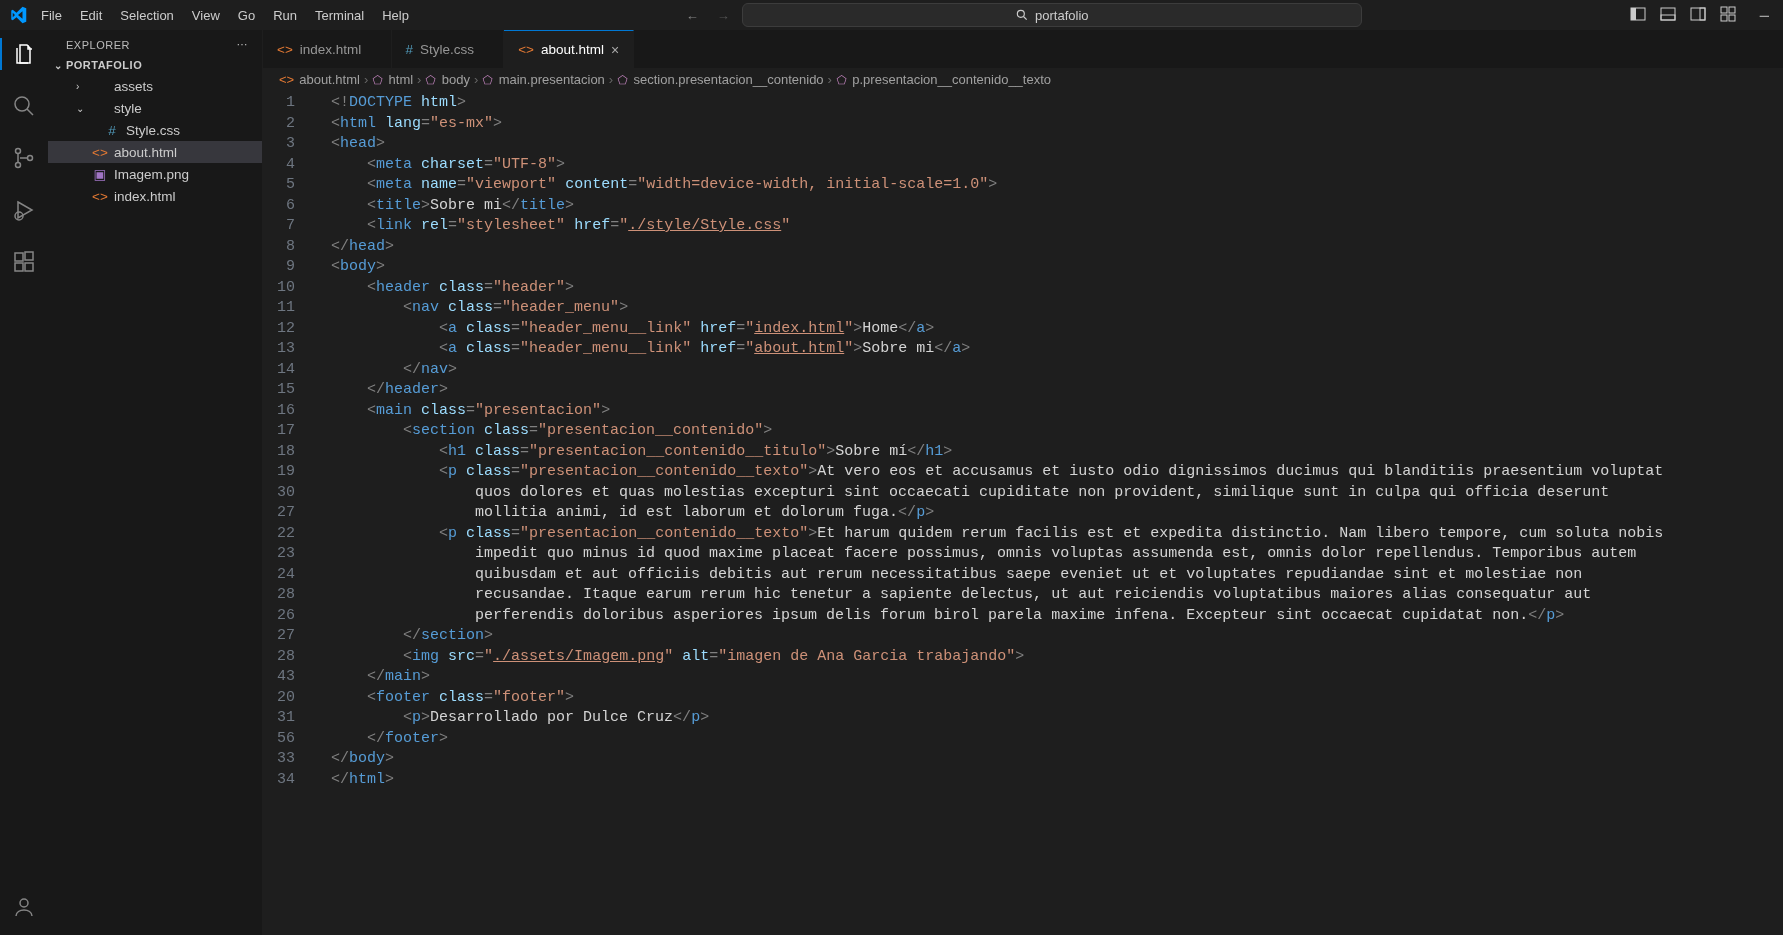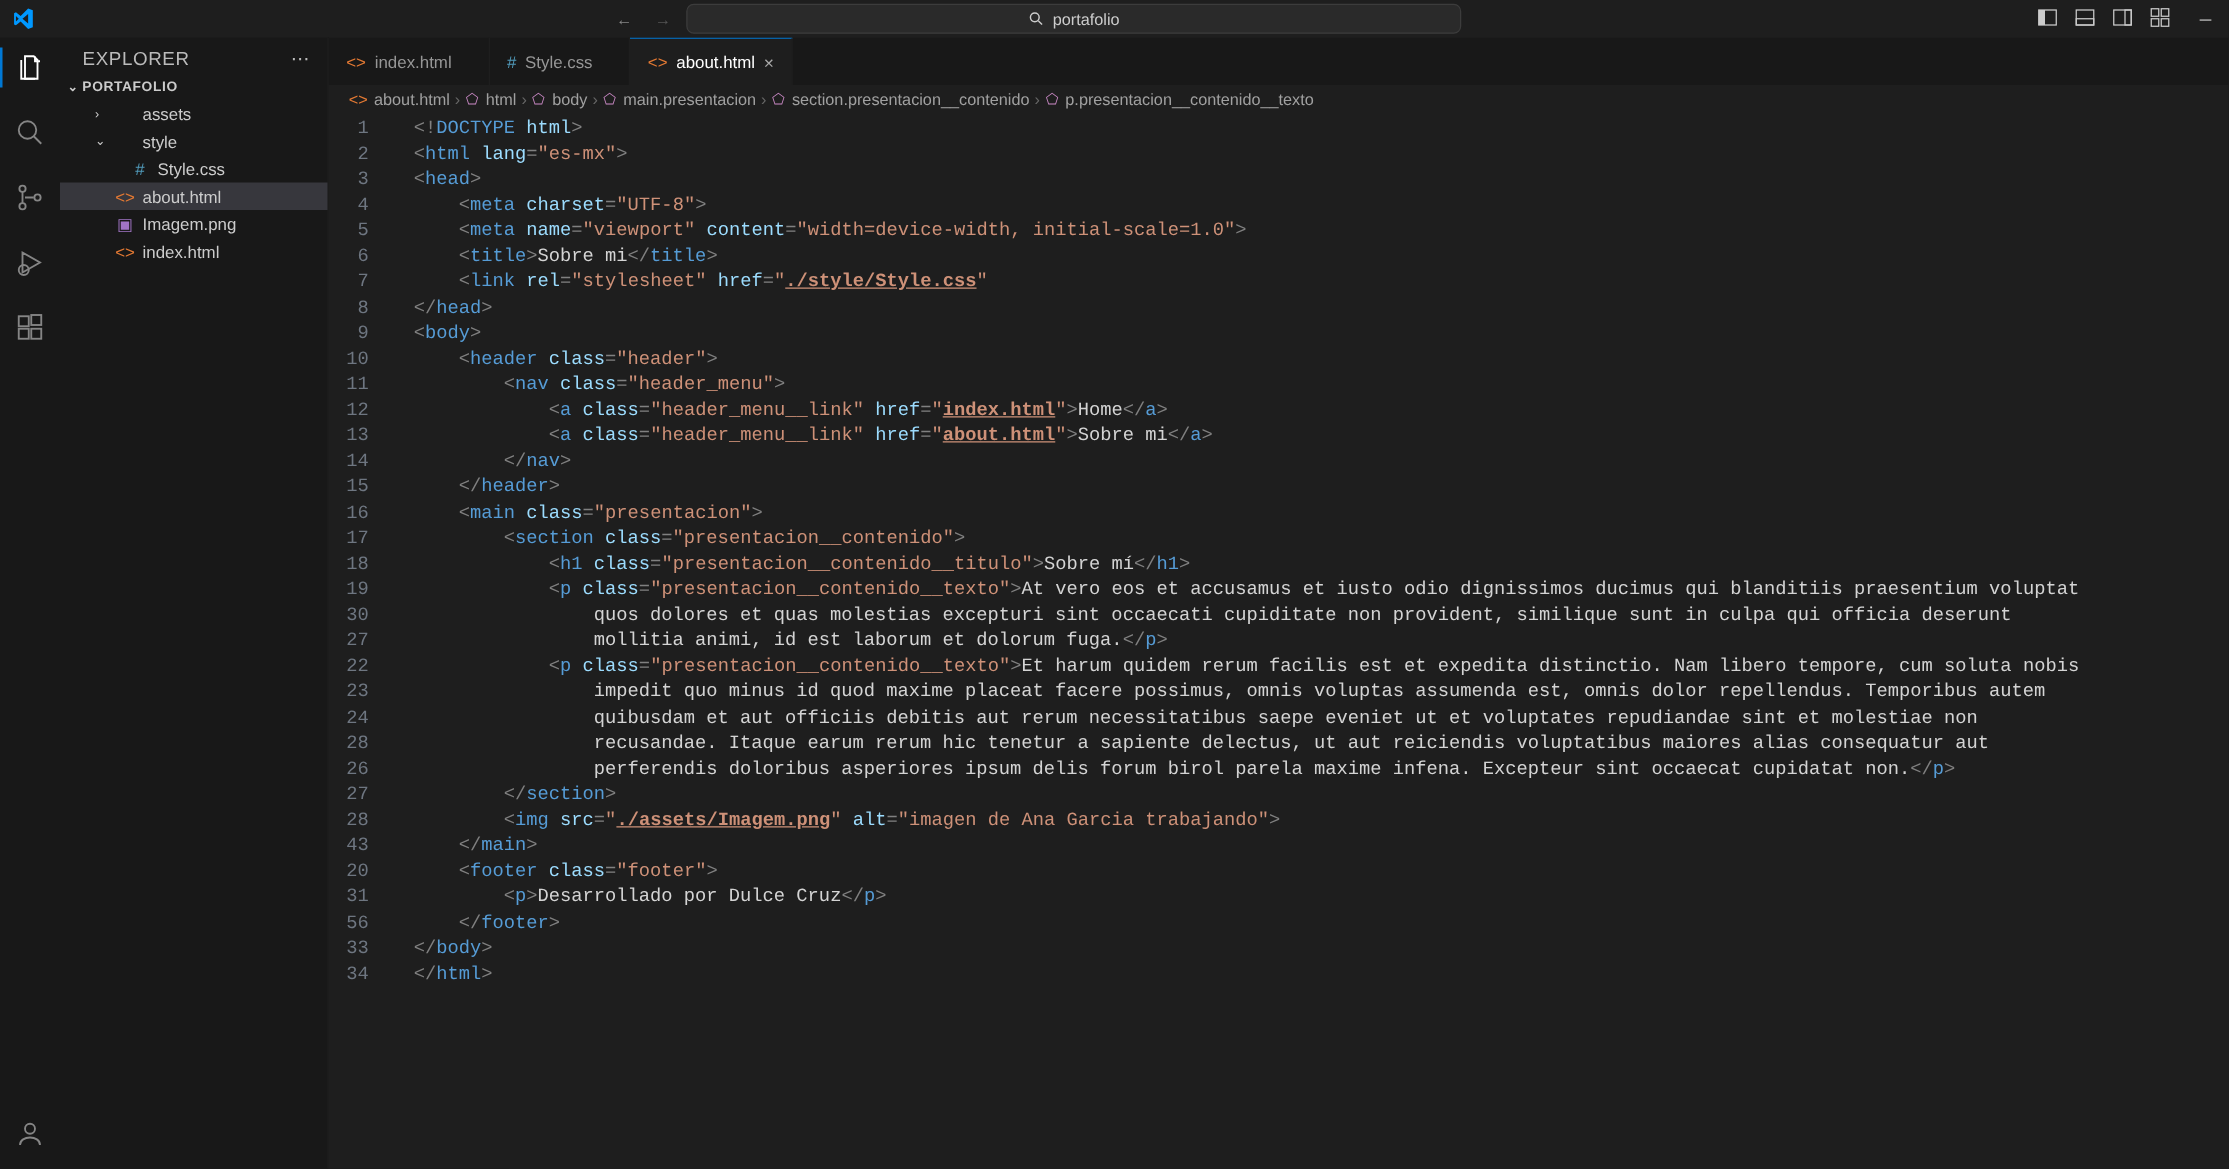--- a/index.html
+++ b/index.html
@@ -15,21 +15,21 @@
 .search-box { background:#2a2a2a; border:1px solid #3c3c3c; border-radius:6px; height:24px; width:620px; display:flex; align-items:center; justify-content:center; gap:6px; color:#ccc; font-size:13px; }
 .title-right { display:flex; gap:14px; padding-right:10px; color:#ccc; align-items:center; }
 .title-right svg { width:16px; height:16px; }
 .layout-icon { cursor:pointer; }
 .main { display:flex; height:calc(100% - 30px); }
 .activity-bar { width:48px; background:#181818; display:flex; flex-direction:column; align-items:center; padding-top:8px; gap:20px; color:#858585; position:relative; }
 .activity-bar .act-item { cursor:pointer; width:48px; height:32px; display:flex; align-items:center; justify-content:center; }
 .activity-bar .act-item.active { color:#fff; border-left:2px solid #0078d4; }
 .activity-bar .bottom-acts { position:absolute; bottom:12px; display:flex; flex-direction:column; gap:18px; align-items:center; }
 .sidebar { width:215px; background:#181818; border-right:1px solid #1e1e1e; }
-.sidebar-header { display:flex; justify-content:space-between; align-items:center; padding:8px 14px 4px 18px; color:#bbb; text-transform:uppercase; letter-spacing:0.5px; font-size:15px; }
+.sidebar-header { display:flex; justify-content:space-between; align-items:center; padding:8px 14px 4px 18px; color:#bbb; text-transform:uppercase; letter-spacing:0.5px; font-size:11px; }
 .sidebar-header .dots { cursor:pointer; }
 .folder-title { padding:4px 6px; display:flex; align-items:center; gap:3px; font-weight:bold; font-size:11px; color:#ccc; text-transform:uppercase; letter-spacing:0.5px; }
 .tree { font-size:13.5px; }
 .tree-row { display:flex; align-items:center; gap:6px; padding:2px 0 2px 16px; cursor:pointer; height:22px; }
 .tree-row.active { background:#37373d; }
 .tree-row.indent1 { padding-left:28px; }
 .tree-row.indent2 { padding-left:40px; }
 .tree-row .chev { width:10px; color:#ccc; font-size:10px; }
 .tree-row .fi { width:16px; display:flex; justify-content:center; }
 .file-orange { color:#e37933; }
@@ -49,33 +49,43 @@
 .code-editor { flex:1; display:flex; overflow-y:auto; font-family:'Consolas','Courier New',monospace; font-size:15px; line-height:20.5px; }
 .gutter { text-align:right; color:#6e7681; user-select:none; padding:0 18px 0 10px; min-width:50px; }
 .gutter div { height:20.5px; }
 .code { flex:1; white-space:pre; color:#d4d4d4;margin-left:18px; }
 .code .line { height:20.5px; }
 
 .c-punct { color:#808080; }
 .c-tag { color:#569cd6; }
 .c-attr { color:#9cdcfe; }
 .c-str { color:#ce9178; }
-.c-str-u { color:#ce9178; text-decoration:underline;font-weight:bold; }
+.c-str-u { color:#ce9178; text-decoration:underline; }
 .c-doctype { color:#569cd6; }
 .c-text { color:#d4d4d4; }
 </style>
 </head>
 <body>
 
 <div class="titlebar">
   <div class="logo">
     <svg width="18" height="18" viewBox="0 0 24 24">
         <path fill="#0098ff" d="M23 3l-5-2-8 8-5-4-2 1v12l2 1 5-4 8 8 5-2V3zM5 15V9l3 3-3 3zm13 2l-6-5 6-5v10z"></path>
       </svg>
   </div>
+  <div class="menu" id="menubar">
+      <span class="menu-item">File</span>
+      <span class="menu-item">Edit</span>
+      <span class="menu-item">Selection</span>
+      <span class="menu-item">View</span>
+      <span class="menu-item">Go</span>
+      <span class="menu-item">Run</span>
+      <span class="menu-item">Terminal</span>
+      <span class="menu-item">Help</span>
+    </div>
   <div class="title-center">
     <div class="nav-arrows">
       <span class="nav-arrow">←</span>
       <span class="nav-arrow disabled">→</span>
     </div>
     <div class="search-box">
       <svg width="14" height="14" viewBox="0 0 24 24">
           <circle cx="10" cy="10" r="6" stroke="#ccc" stroke-width="2" fill="none"></circle>
           <line x1="15" y1="15" x2="20" y2="20" stroke="#ccc" stroke-width="2"></line>
         </svg>

